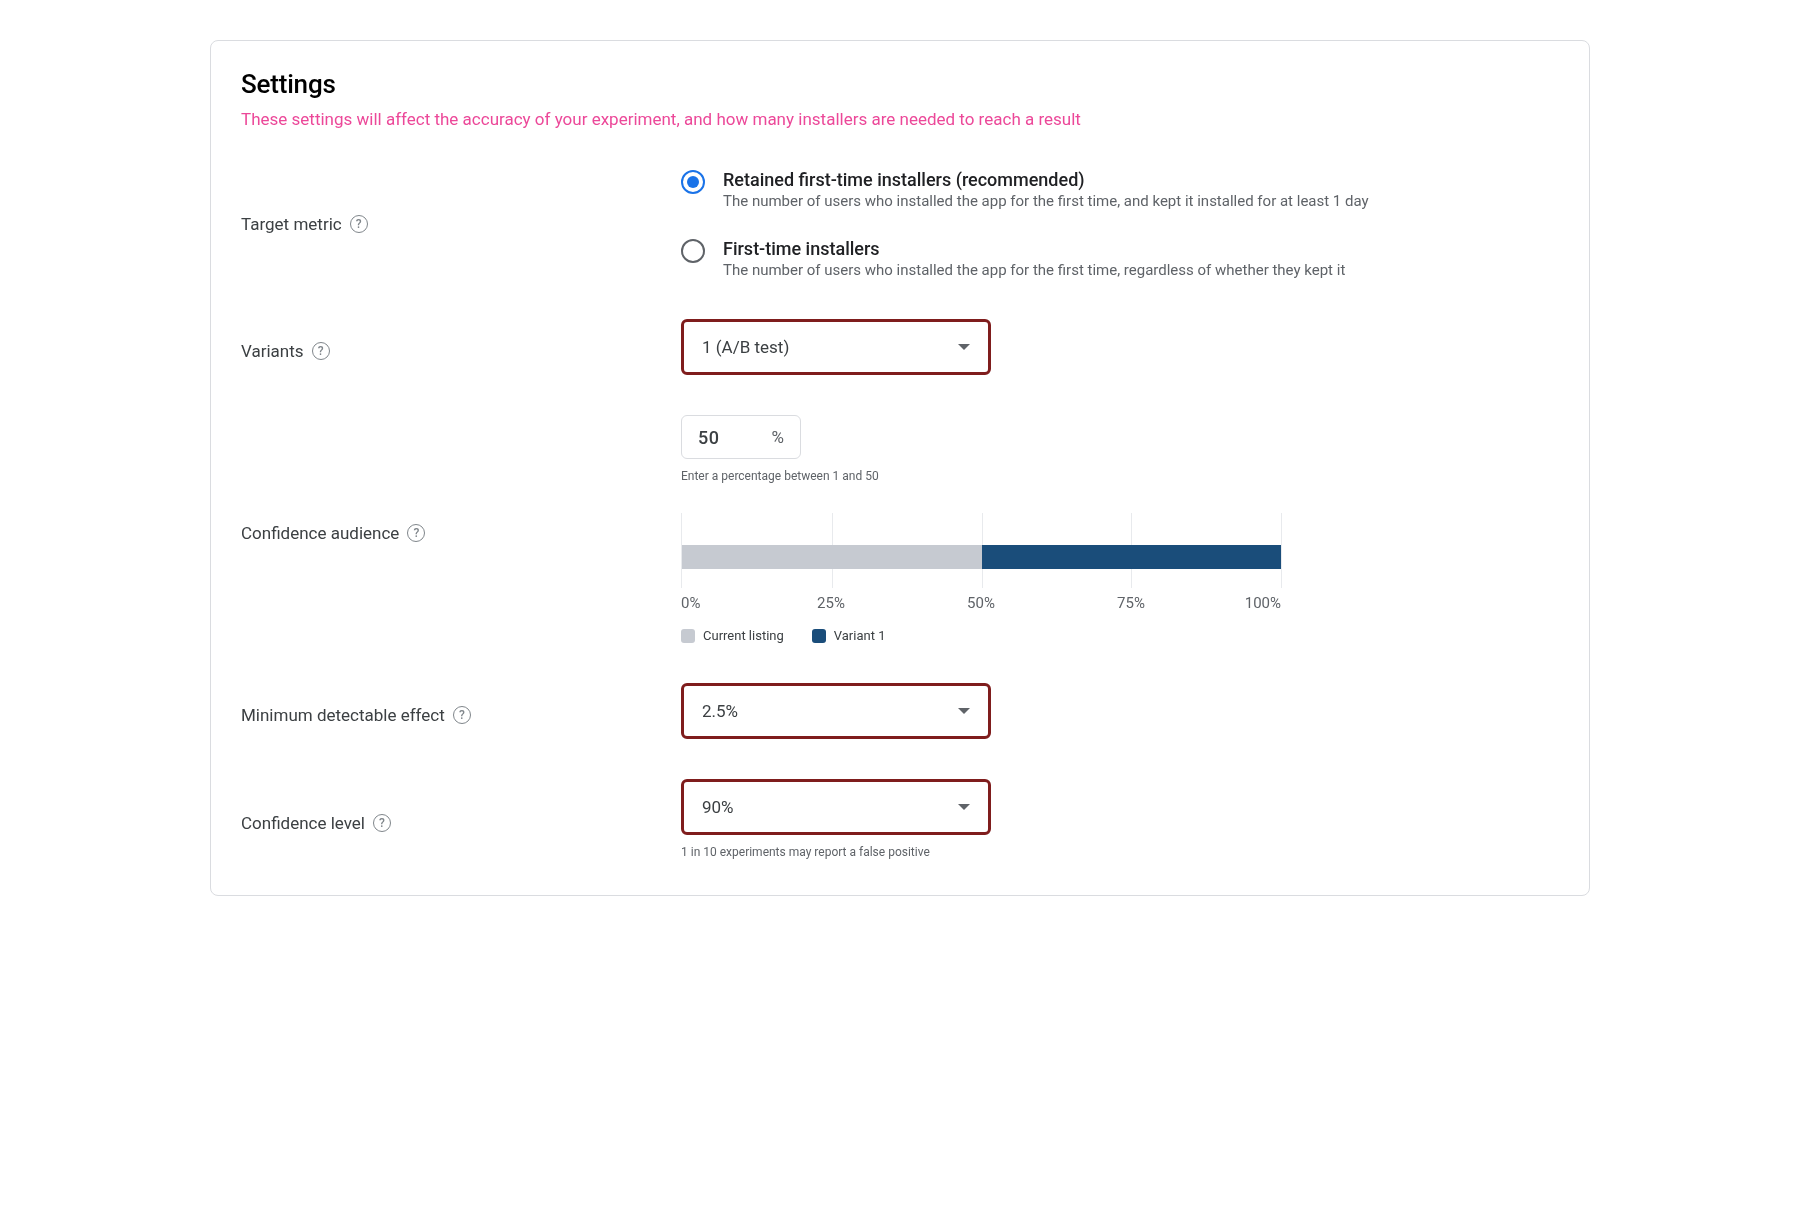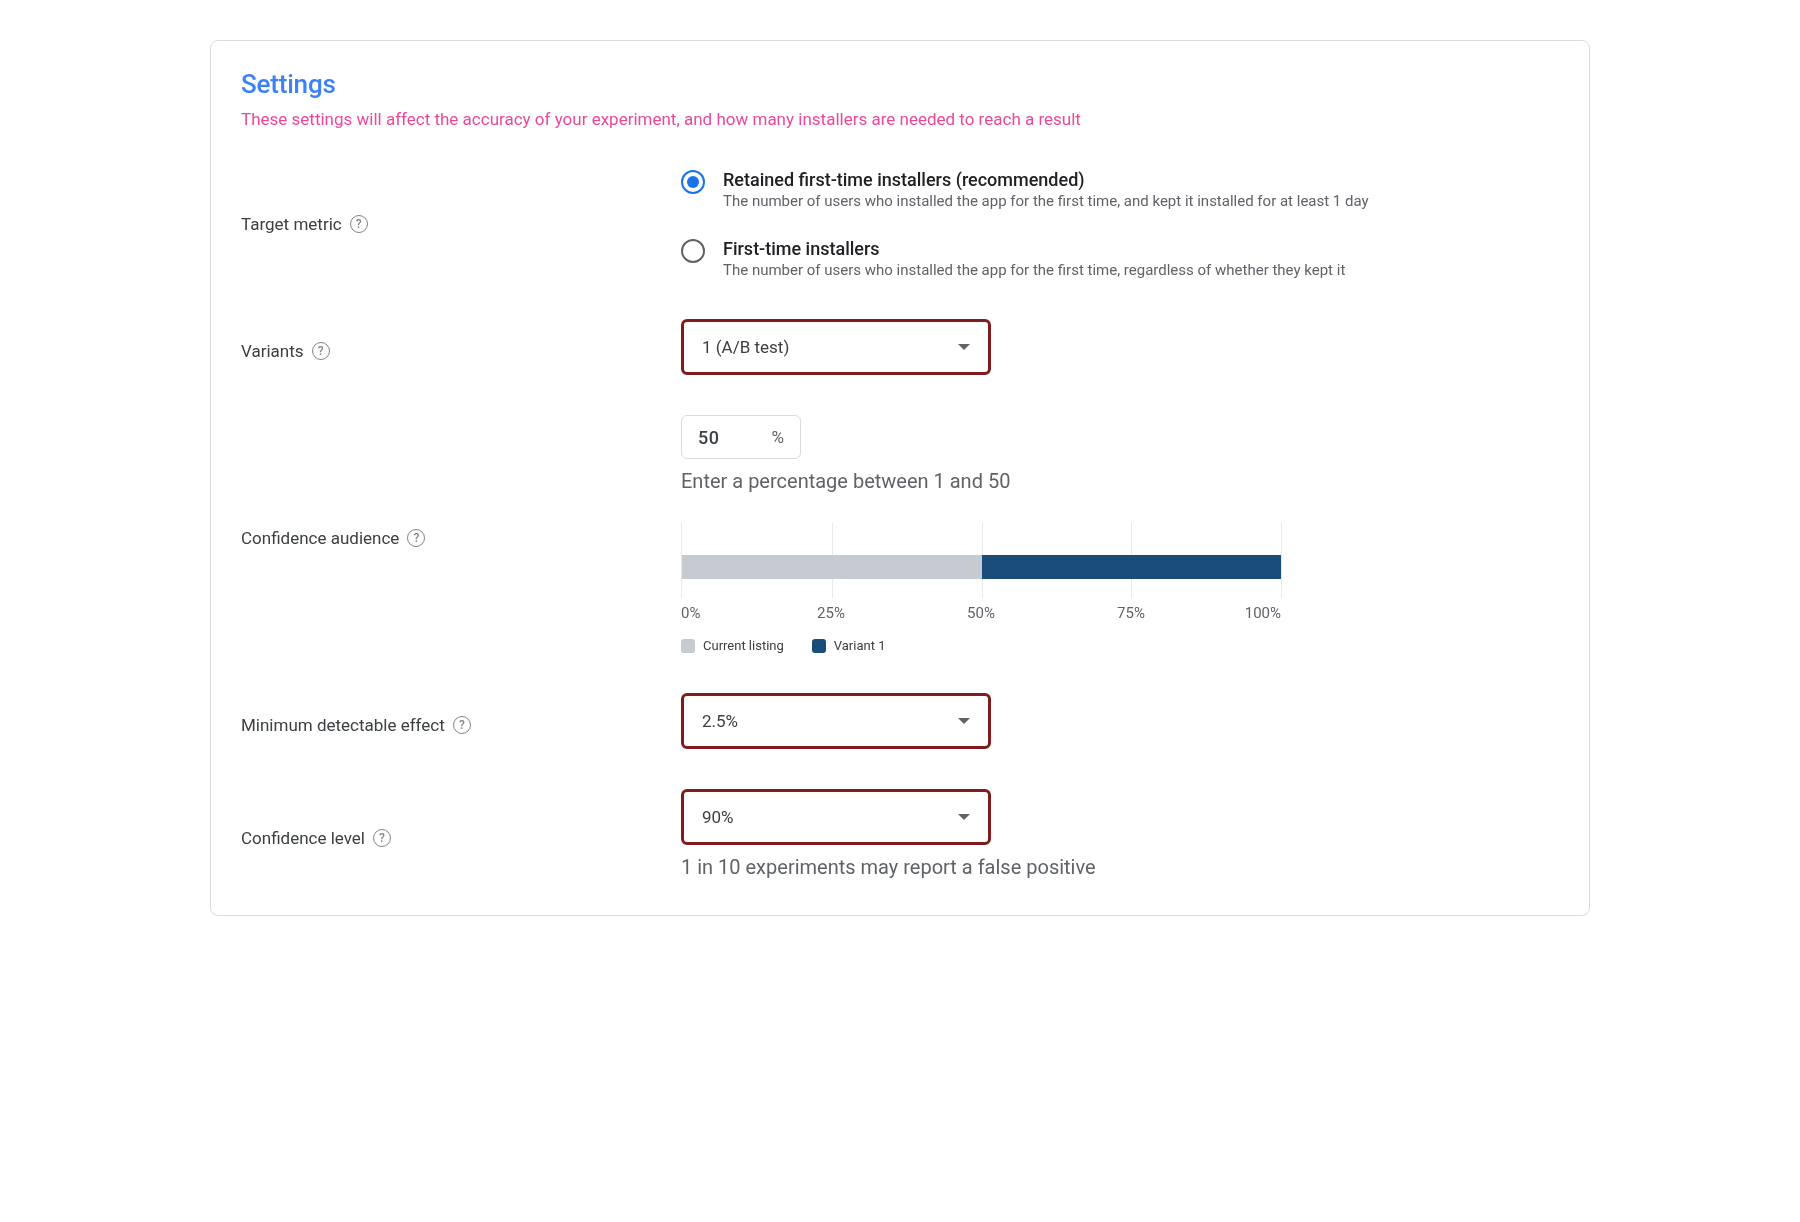--- a/index.html
+++ b/index.html
@@ -15,21 +15,21 @@
   .card {
     width: 1380px;
     margin: 0 auto;
     border: 1px solid #dadce0;
     border-radius: 8px;
     padding: 28px 30px 36px 30px;
   }
   .title {
     font-size: 26px;
     font-weight: 500;
-    color: #3b82f6;
+    color: #000000;
     margin: 0 0 10px 0;
     letter-spacing: -0.2px;
   }
   .subtitle {
     font-size: 17px;
     color: #ec4899;
     margin: 0 0 40px 0;
   }
   .row {
     display: flex;
@@ -138,21 +138,21 @@
     flex: 1;
     font-weight: 500;
     color: #3c4043;
     letter-spacing: 0.5px;
   }
   .pct-input .unit {
     color: #5f6368;
     font-size: 17px;
   }
   .hint {
-    font-size: 20px;
+    font-size: 12px;
     color: #5f6368;
     margin-top: 10px;
   }
 
   
   .audience-viz {
     margin-top: 30px;
     width: 600px;
   }
   .bar-track {

